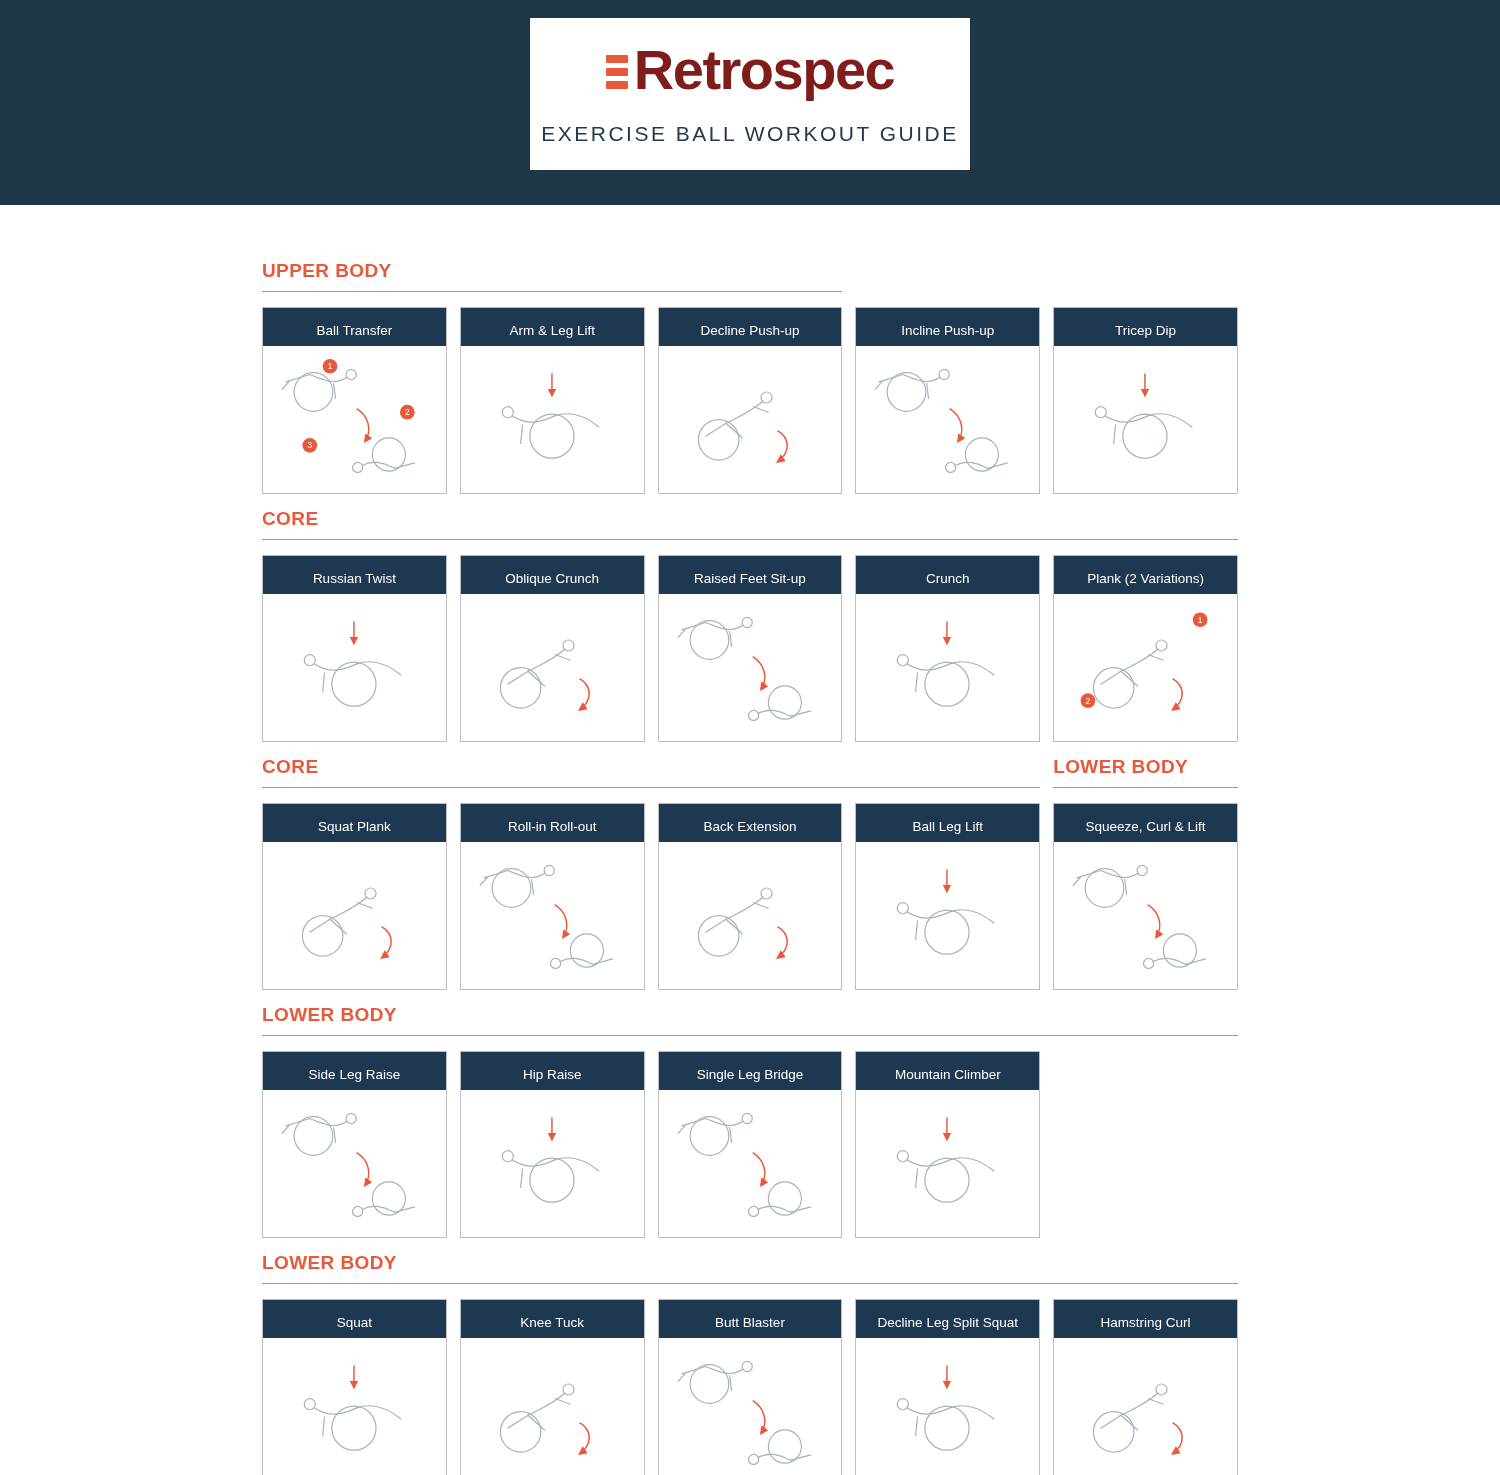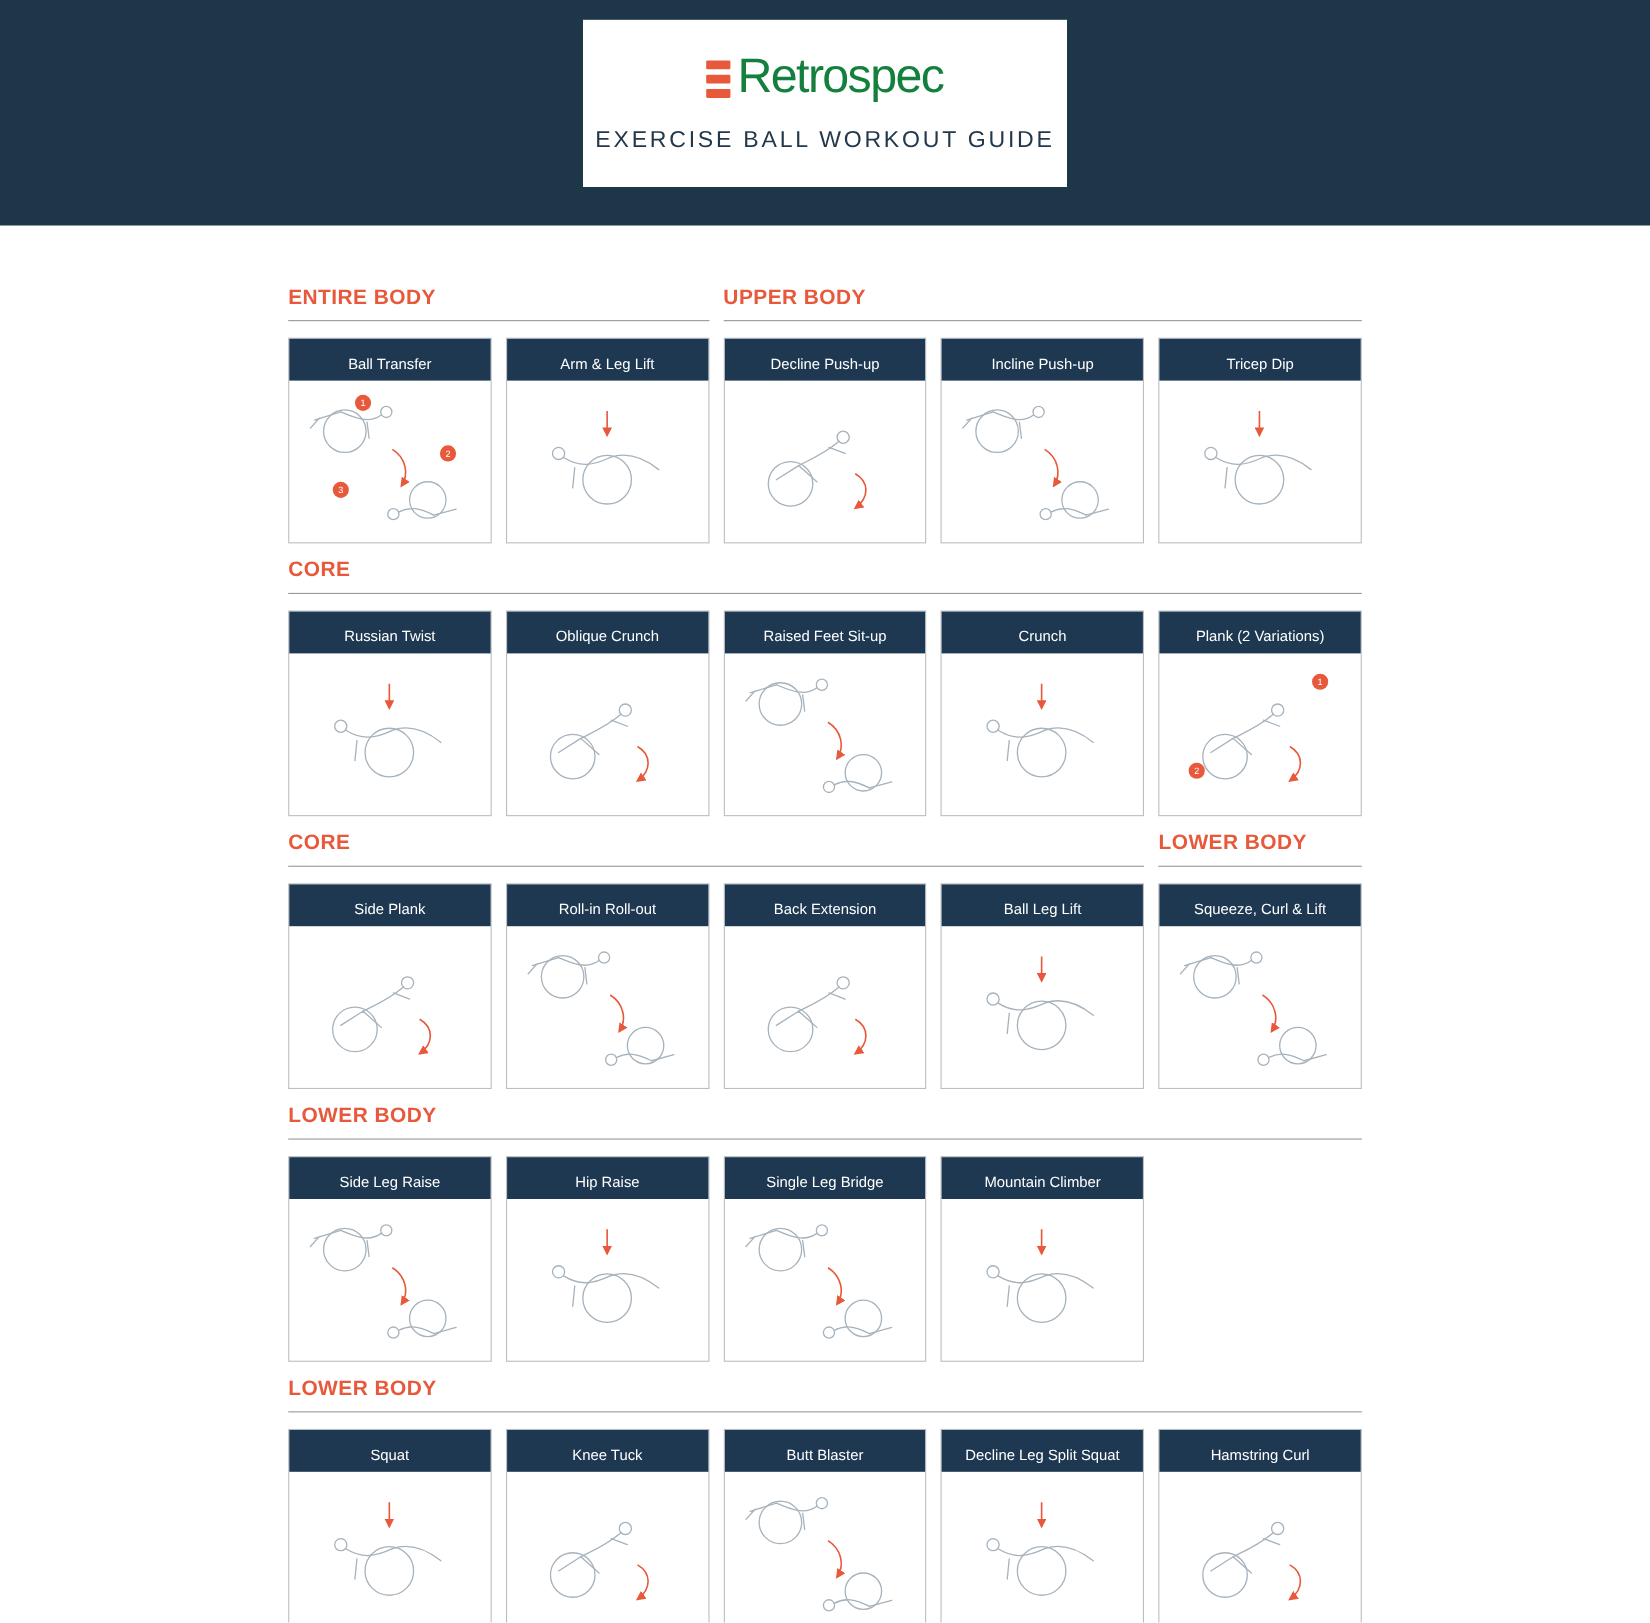--- a/index.html
+++ b/index.html
@@ -44,24 +44,24 @@
     margin-top: 4px;
   }
   .logo-bars i {
     display: block;
     width: 22px;
     height: 8px;
     background: #e8593c;
     border-radius: 1px;
   }
   .logo-text {
-    font-size: 44px;
-    font-weight: normal;
+    font-size: 56px;
+    font-weight: bold;
     letter-spacing: -1.5px;
-    color: #15803d;
+    color: #7f1d1d;
     line-height: 1;
   }
   .subtitle {
     font-size: 21px;
     letter-spacing: 2.5px;
     color: #23394b;
   }
 
   
   .content {
@@ -133,21 +133,20 @@
           <i></i>
         </span>
       <span class="logo-text">Retrospec</span>
     </div>
     <div class="subtitle">EXERCISE BALL WORKOUT GUIDE</div>
   </div>
 </header>
 
 <main class="content">
     <div class="heading-row">
-      <div class="section-heading" style="grid-column: span 2;"><span>ENTIRE BODY</span></div>
       <div class="section-heading" style="grid-column: span 3;"><span>UPPER BODY</span></div>
     </div>
     <div class="cards-row">
       <div class="card">
         <div class="card-title">Ball Transfer</div>
         <div class="card-art">
           <svg viewBox="0 0 185 160">
             <defs>
               <marker id="ah" viewBox="0 0 10 10" refX="8" refY="5" markerWidth="6" markerHeight="6" orient="auto-start-reverse">
                 <path d="M0 0 L10 5 L0 10 z" fill="#e8593c"></path>
@@ -351,21 +350,21 @@
           </svg>
         </div>
       </div>
     </div>
     <div class="heading-row">
       <div class="section-heading" style="grid-column: span 4;"><span>CORE</span></div>
       <div class="section-heading" style="grid-column: span 1;"><span>LOWER BODY</span></div>
     </div>
     <div class="cards-row">
       <div class="card">
-        <div class="card-title">Side Plank</div>
+        <div class="card-title">Squat Plank</div>
         <div class="card-art">
           <svg viewBox="0 0 185 160">
             <defs>
               <marker id="ah" viewBox="0 0 10 10" refX="8" refY="5" markerWidth="6" markerHeight="6" orient="auto-start-reverse">
                 <path d="M0 0 L10 5 L0 10 z" fill="#e8593c"></path>
               </marker>
             </defs>
     <circle cx="58" cy="102" r="22" fill="none" stroke="#a6b2bc" stroke-width="1.3" stroke-linecap="round"></circle>
     <circle cx="110" cy="56" r="6" fill="none" stroke="#a6b2bc" stroke-width="1.3" stroke-linecap="round"></circle>
     <path d="M106 60 C92 72 78 78 66 84" fill="none" stroke="#a6b2bc" stroke-width="1.3" stroke-linecap="round"></path>

